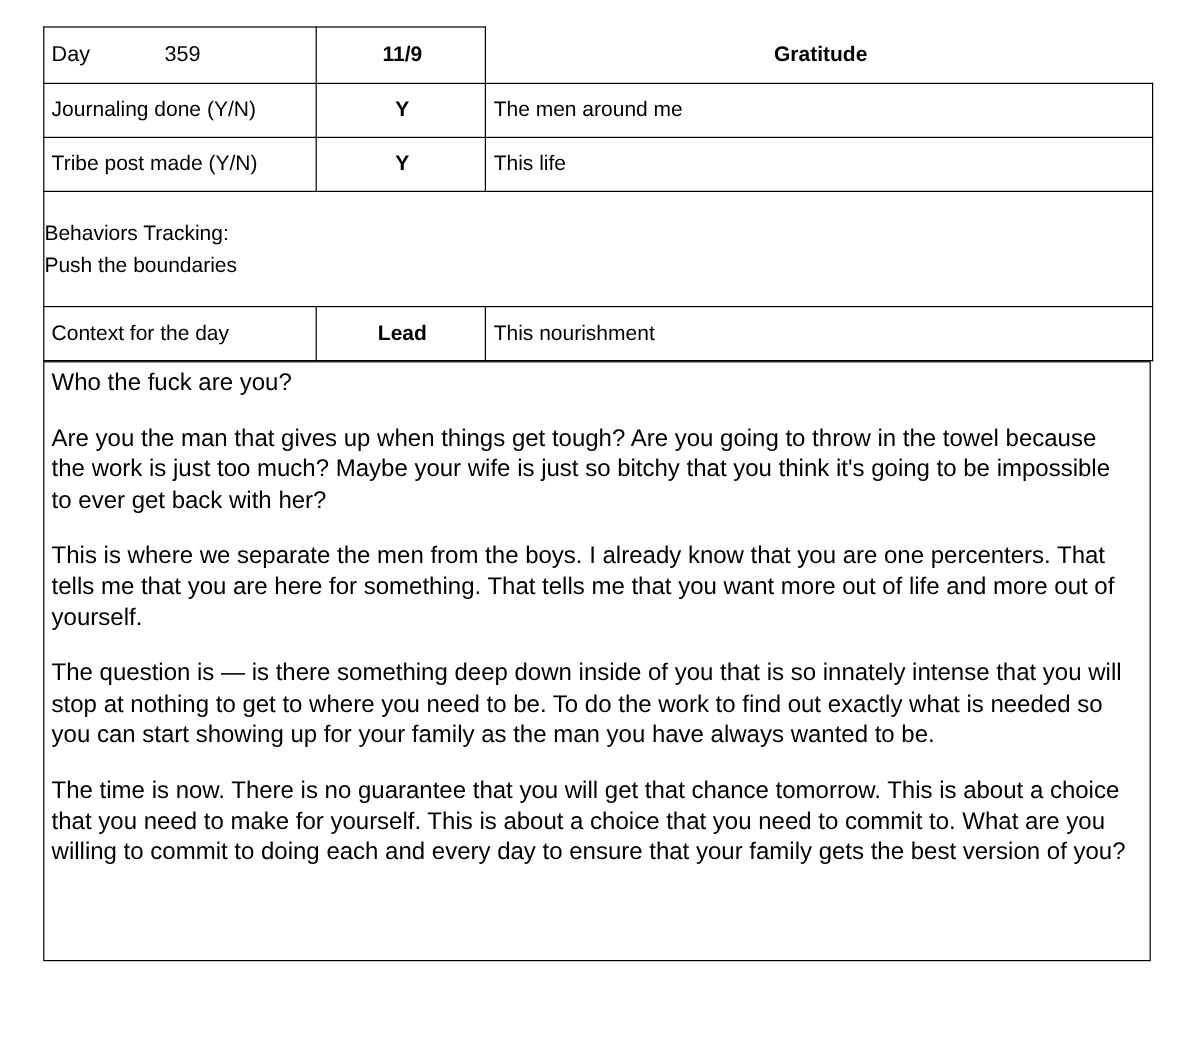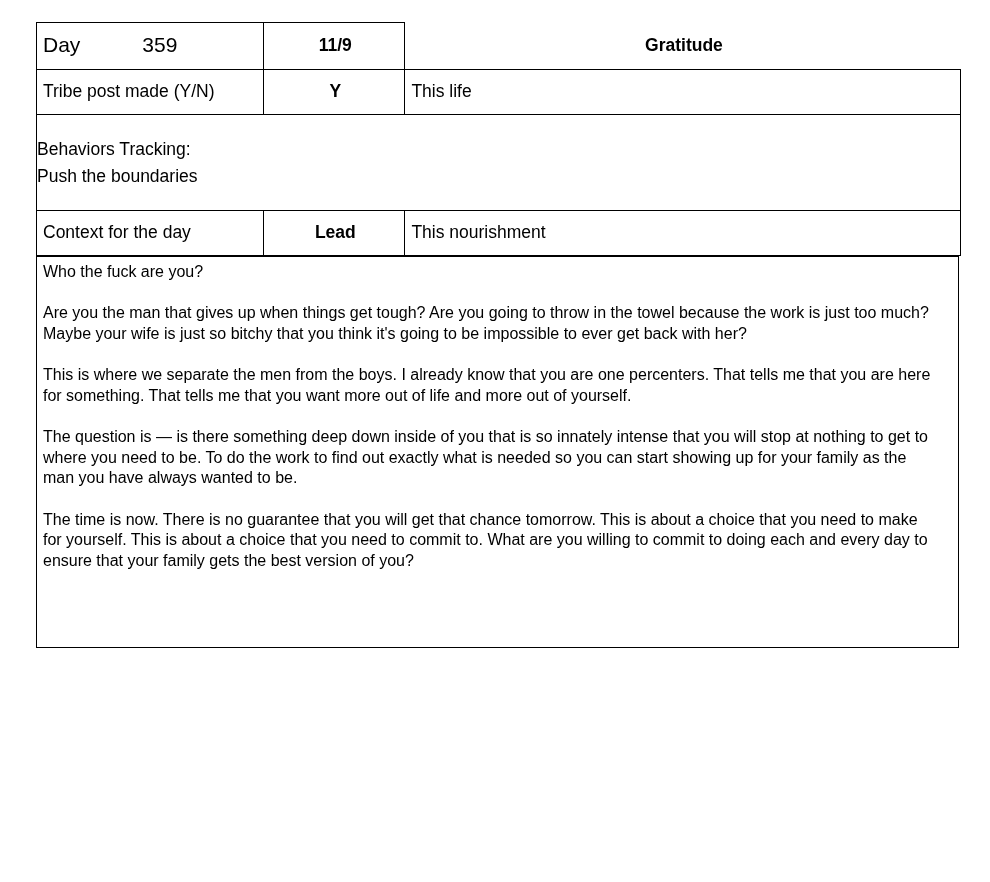--- a/index.html
+++ b/index.html
@@ -52,21 +52,21 @@
     align-items: center;
   }
   .cell.center { justify-content: center; font-weight: bold; }
   .row-head .cell { height: 32px; }
   .no-border { border: none !important; }
 
   .day-cell {
     display: flex;
     align-items: center;
     padding: 6px 10px 8px 6px;
-    font-size: 21px;
+    font-size: 18px;
     height: 32px;
   }
   .day-cell .day-label { }
   .day-cell .day-num {
     margin-left: 62px;
   }
 
   .behaviors {
     font-size: 17.5px;
     line-height: 1.5;
@@ -80,24 +80,24 @@
   
   .wins-heading {
     font-size: 18px;
     margin: 4px 0 3px 4px;
   }
 
   
   .notes {
     border: 1px solid #000000;
     width: 923px;
-    height: 392px;
+    height: 500px;
     box-sizing: border-box;
     padding: 5px 20px 4px 6px;
-    font-size: 16px;
+    font-size: 20px;
     line-height: 1.28;
     overflow: hidden;
   }
   .notes p {
     margin: 0 0 0 0;
   }
   .notes p.spacer {
     height: 21px;
     margin: 0;
   }
@@ -124,20 +124,31 @@
           </td>
           <td>
             <div class="cell center">11/9</div>
           </td>
           <td class="no-border">
             <div class="cell center">Gratitude</div>
           </td>
         </tr>
 
 
+        <tr>
+          <td>
+            <div class="cell">Journaling done (Y/N)</div>
+          </td>
+          <td>
+            <div class="cell center">Y</div>
+          </td>
+          <td>
+            <div class="cell">The men around me</div>
+          </td>
+        </tr>
 
 
         <tr>
           <td>
             <div class="cell">Tribe post made (Y/N)</div>
           </td>
           <td>
             <div class="cell center">Y</div>
           </td>
           <td>

